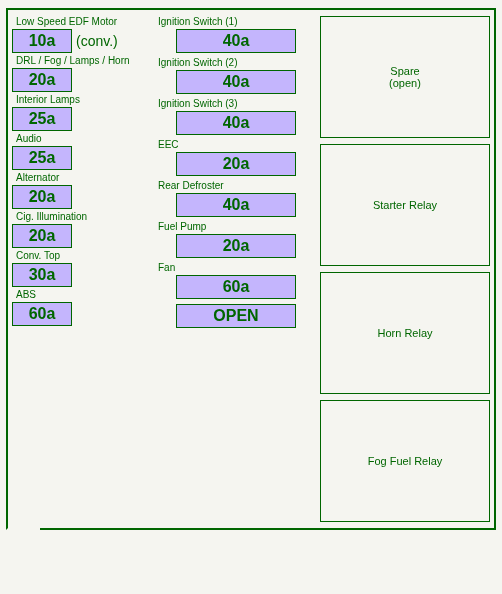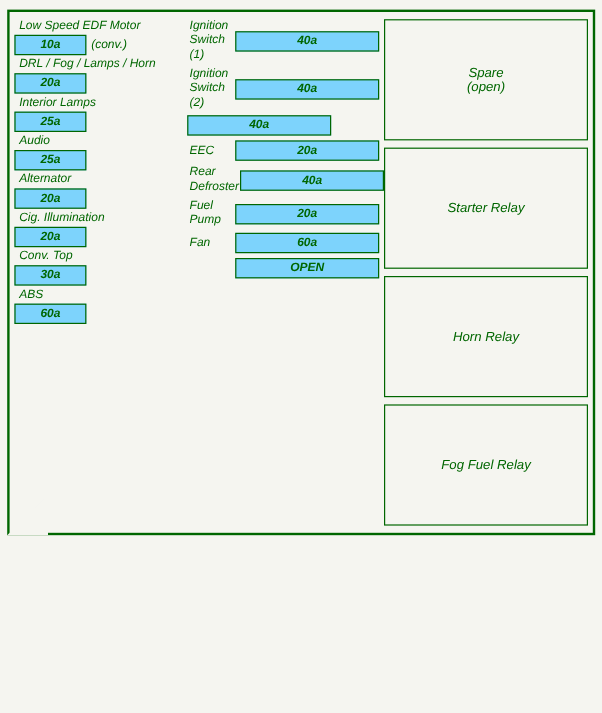--- a/index.html
+++ b/index.html
@@ -7,26 +7,25 @@
       width: 502px;
       height: 594px;
       background: #f5f5f0;
       font-family: Arial, sans-serif;
       font-size: 11px;
       color: #006600;
       overflow: hidden;
     }
     .outer-box {
       width: 490px;
-      height: 438px;
+      height: 522px;
       margin: 8px 6px;
       border: 2px solid #006600;
       position: relative;
       background: #f5f5f0;
-      font-style: italic;
     }
     
     .outer-box::before {
       content: '';
       position: absolute;
       bottom: 0;
       left: 0;
       width: 0;
       height: 0;
       border-style: solid;
@@ -101,26 +100,26 @@
     .fuse-label {
       font-size: 10px;
       color: #006600;
       padding-left: 4px;
       line-height: 1.2;
     }
 
     .fuse-box {
       border: 1.5px solid #006600;
       padding: 2px 8px;
-      font-size: 10px;
+      font-size: 16px;
       font-weight: bold;
       color: #006600;
       min-width: 60px;
       text-align: center;
-      background: #7dd3fc;
+      background: #c4b5fd;
     }
 
     .fuse-box-wide {
       min-width: 120px;
       text-align: center;
     }
 
     .relay-box {
       border: 1.5px solid #006600;
       flex: 1;
@@ -128,34 +127,34 @@
       align-items: center;
       justify-content: center;
       text-align: center;
       font-size: 11px;
       color: #006600;
       padding: 4px;
       min-height: 60px;
     }
 
     .conv-note {
-      font-size: 10px;
+      font-size: 14px;
       color: #006600;
       margin-left: 2px;
     }
 
     .fuse-row {
       display: flex;
       align-items: center;
       gap: 2px;
     }
 
     .mid-group {
       display: flex;
-      flex-direction: row;
+      flex-direction: column;
       align-items: center;
       gap: 1px;
       margin-bottom: 2px;
     }
 
     .mid-label {
       font-size: 10px;
       color: #006600;
       text-align: left;
       width: 100%;
@@ -222,20 +221,21 @@
         <span class="mid-label">Ignition Switch  (1)</span>
         <div class="fuse-box fuse-box-wide">40a</div>
       </div>
 
       <div class="mid-group">
         <span class="mid-label">Ignition Switch  (2)</span>
         <div class="fuse-box fuse-box-wide">40a</div>
       </div>
 
       <div class="mid-group">
+        <span class="mid-label">Ignition Switch  (3)</span>
         <div class="fuse-box fuse-box-wide">40a</div>
       </div>
 
 
       <div class="mid-group">
         <span class="mid-label">EEC</span>
         <div class="fuse-box fuse-box-wide">20a</div>
       </div>
 
       <div class="mid-group">

